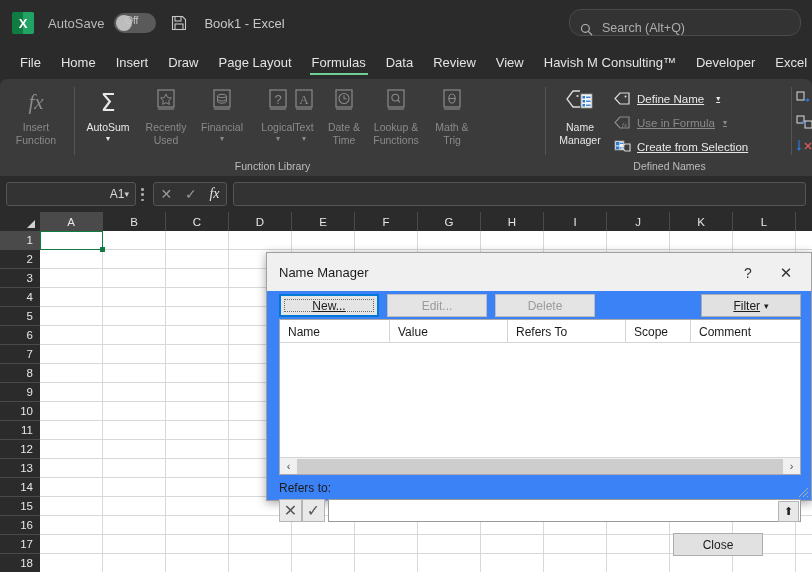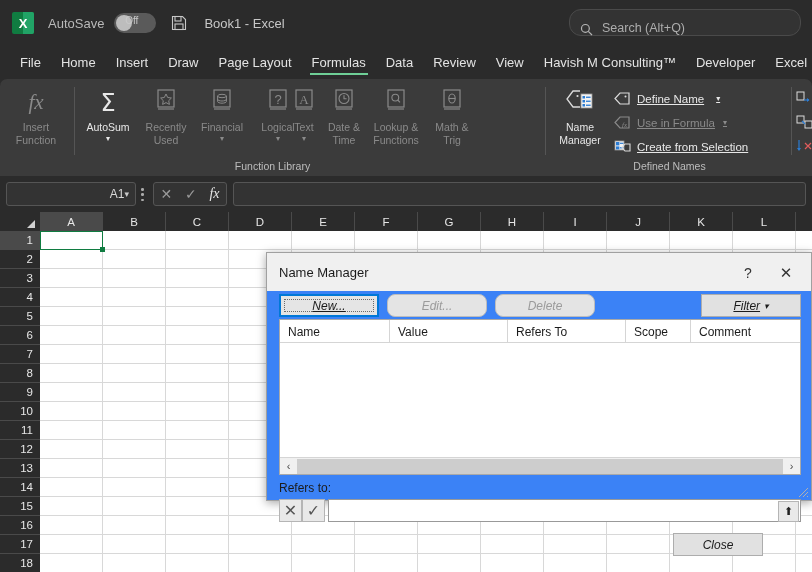--- a/index.html
+++ b/index.html
@@ -183,23 +183,22 @@
   }
   .dlg-close {
     position: absolute; right: 14px; top: 10px; width: 22px; height: 20px;
     display: flex; align-items: center; justify-content: center;
     font-size: 15px; color: #333;
   }
   .btn {
     background: #e1e1e1; border: 1px solid #adadad; color: #1b1b1b;
     font-size: 12px; display: flex; align-items: center; justify-content: center;
     position: absolute;
-    font-style: italic;
-  }
-  .btn.dis { color: #9b9b9b; background: #e4e4e4; border-color: #bdbdbd; border-radius: 8px; }
+  }
+  .btn.dis { color: #9b9b9b; background: #e4e4e4; border-color: #bdbdbd; }
   .btn.focus {
     border: 2px solid #0078d7; background: #e5e5e5;
   }
   .btn.focus .inner {
     border: 1px dotted #6a6a6a; width: calc(100% - 6px); height: calc(100% - 6px);
     display: flex; align-items: center; justify-content: center;
   }
   .u { text-decoration: underline; }
   .listbox {
     position: absolute; left: 12px; top: 66px; width: 522px; height: 156px;

